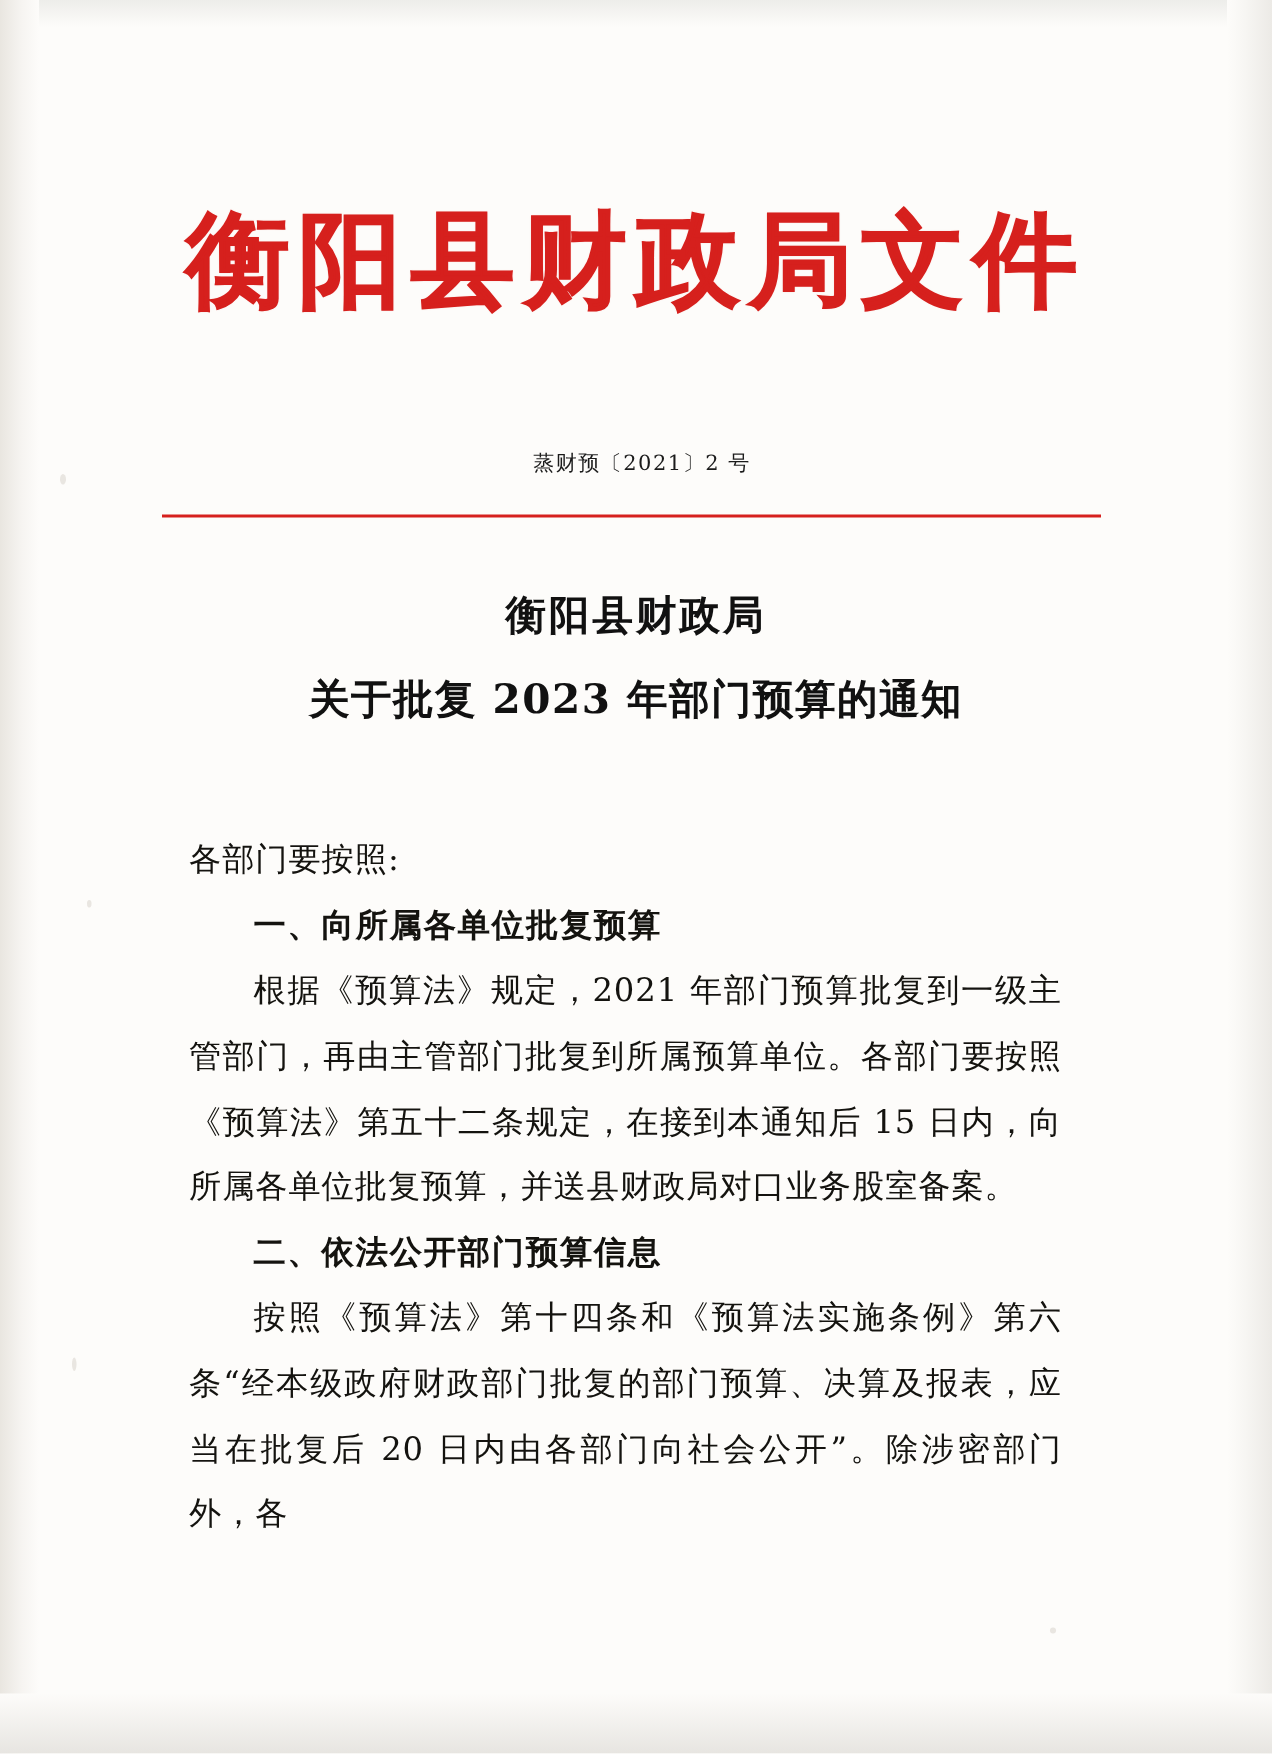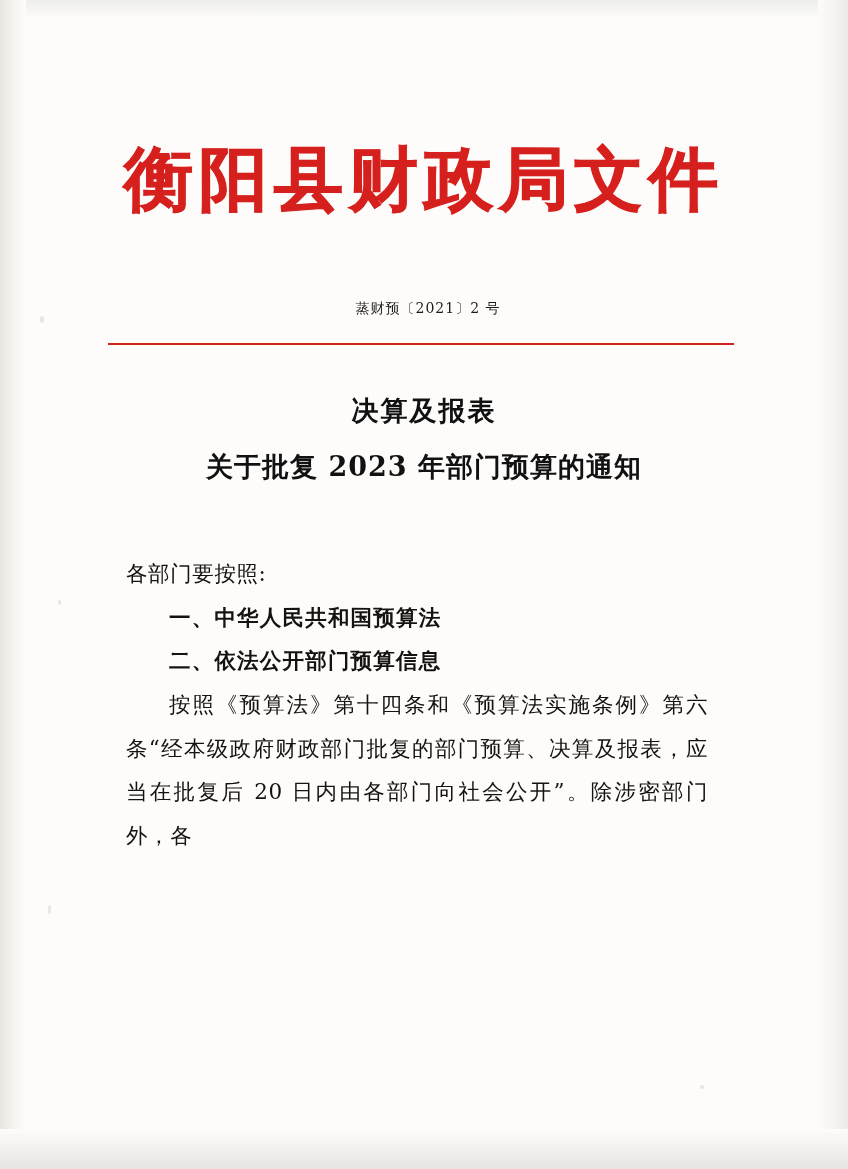--- a/index.html
+++ b/index.html
@@ -61,21 +61,21 @@
     opacity: .55;
   }
 
   .doc-title {
     position: absolute;
     top: 142px;
     left: 0;
     width: 848px;
     text-align: center;
     color: #d6201d;
-    font-family: Liberation Sans, sans-serif;
+    font-family: Liberation Mono, monospace;
     font-weight: bold;
     font-size: 69px;
     letter-spacing: 6px;
     line-height: 1.1;
     text-shadow: 0 0 1px rgba(214,32,29,0.5);
     -webkit-text-stroke: 1px #d6201d;
   }
 
   .doc-number {
     position: absolute;
@@ -155,24 +155,25 @@
   <div class="speck" style="top:905px;left:48px;width:3px;height:9px;"></div>
   <div class="speck" style="top:1085px;left:700px;width:4px;height:4px;"></div>
 
   <div class="doc-title">衡阳县财政局文件</div>
 
   <div class="doc-number">蒸财预〔2021〕2 号</div>
 
   <div class="red-rule"></div>
 
   <div class="heading-block">
-    <div class="heading-line">决算及报表</div>
+    <div class="heading-line">衡阳县财政局</div>
     <div class="heading-line second">关于批复 2023 年部门预算的通知</div>
   </div>
 
   <div class="body-text">
     <p class="para noindent">各部门要按照:</p>
-    <p class="para sub-heading">一、中华人民共和国预算法</p>
+    <p class="para sub-heading">一、向所属各单位批复预算</p>
+    <p class="para">根据《预算法》规定，2021 年部门预算批复到一级主管部门，再由主管部门批复到所属预算单位。各部门要按照《预算法》第五十二条规定，在接到本通知后 15 日内，向所属各单位批复预算，并送县财政局对口业务股室备案。</p>
     <p class="para sub-heading">二、依法公开部门预算信息</p>
     <p class="para">按照《预算法》第十四条和《预算法实施条例》第六条“经本级政府财政部门批复的部门预算、决算及报表，应当在批复后 20 日内由各部门向社会公开”。除涉密部门外，各</p>
   </div>
 
 </div>
 
 </body></html>

